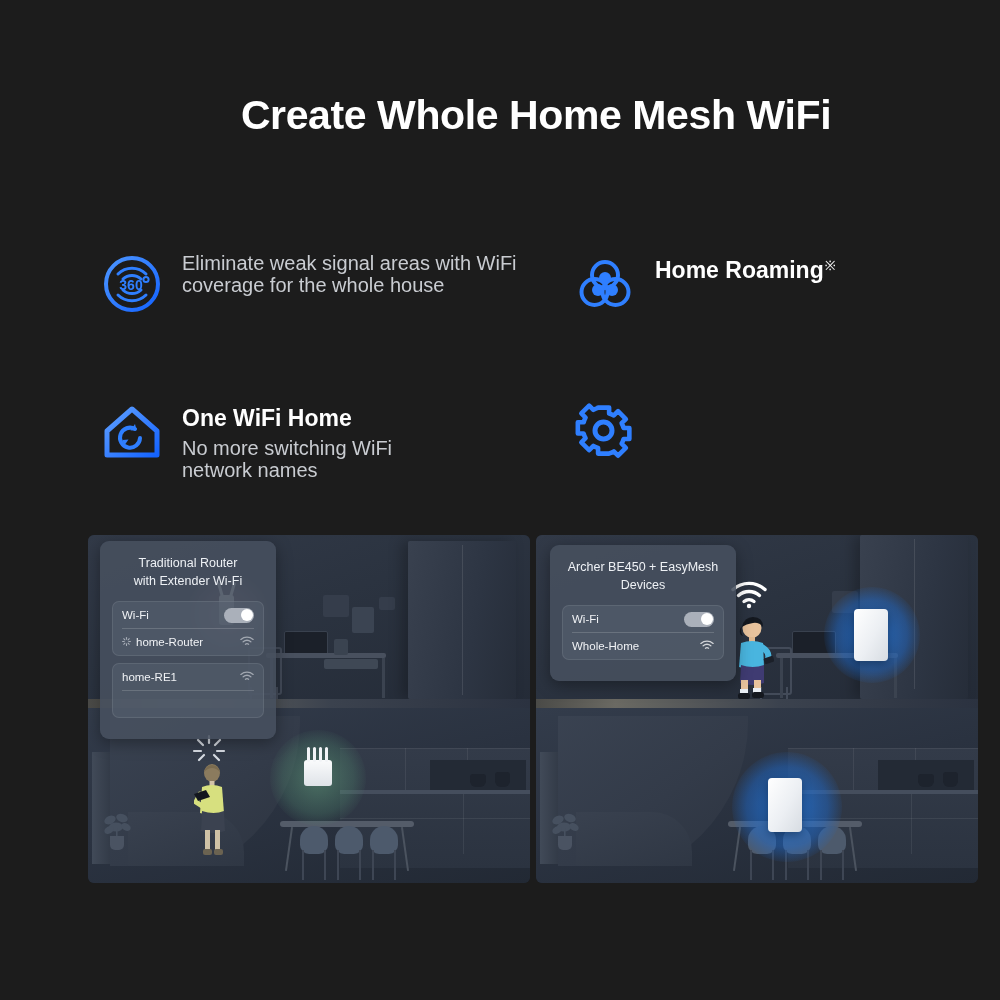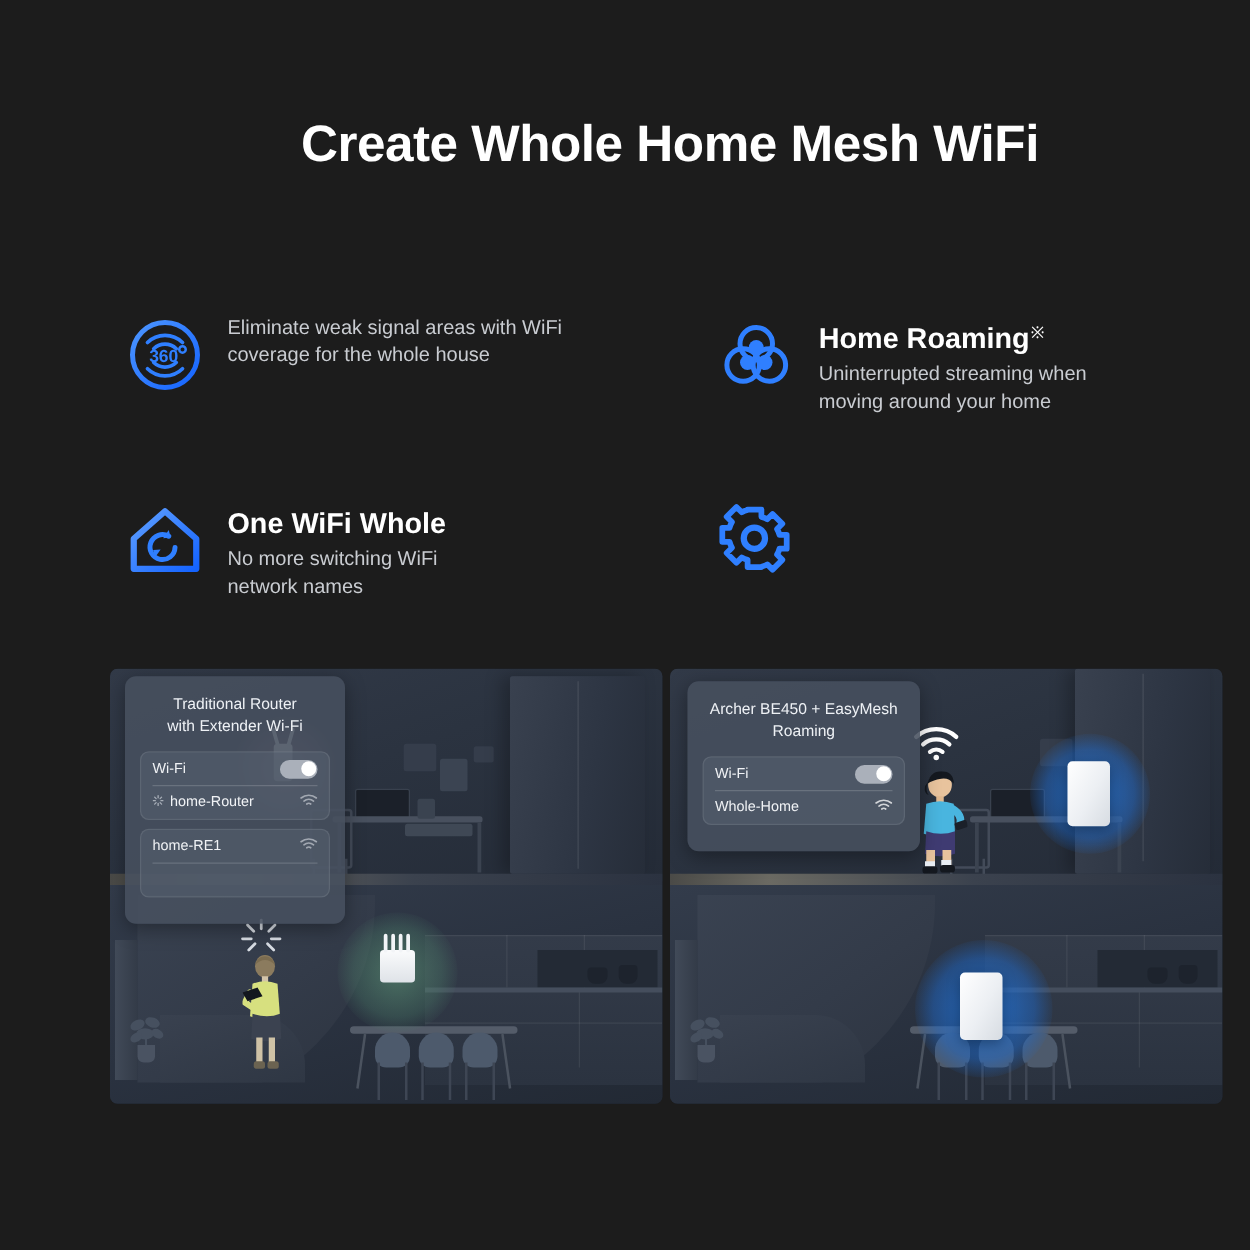--- a/index.html
+++ b/index.html
@@ -53,21 +53,21 @@
     white-space: nowrap;
   }
   .feature-title .mark {
     font-size: 13px;
     font-weight: normal;
     vertical-align: 8px;
     margin-left: 1px;
   }
   .feature-desc {
     color: #c9ccd1;
-    font-size: 16px;
+    font-size: 20px;
     line-height: 22px;
     white-space: pre-line;
   }
 
   
   .panels {
     position: absolute;
     left: 52px; top: 535px;
     width: 890px; height: 348px;
     display: flex;
@@ -314,43 +314,41 @@
             <circle cx="30" cy="24" r="6"></circle>
             <circle cx="23" cy="36" r="6"></circle>
             <circle cx="37" cy="36" r="6"></circle>
           </g>
         </svg>
       </div>
       <div class="feature-text">
         <div class="feature-title">
           <span>Home Roaming</span><span class="mark">※</span>
         </div>
-        <div class="feature-desc">Uninterrupted streaming when
-moving around your home</div>
       </div>
     </div>
 
     <div class="feature">
       <div class="feature-icon">
         <svg viewBox="0 0 60 60" xmlns="http://www.w3.org/2000/svg">
           <defs>
             <linearGradient id="g2" x1="0" y1="0" x2="1" y2="1">
               <stop offset="0" stop-color="#5fa0ff"></stop>
                 <stop offset="1" stop-color="#1463ff"></stop>
             </linearGradient>
           </defs>
           <path d="M5 29 L30 7 L55 29 L55 53 L5 53 Z" fill="none" stroke="url(#g2)" stroke-width="5" stroke-linejoin="round"></path>
           <path d="M38 36 A10 10 0 1 1 33 27" fill="none" stroke="#2f7fff" stroke-width="4" stroke-linecap="round"></path>
           <path d="M33 22 L34.5 28 L28.5 28.5 Z" fill="#2f7fff"></path>
           <path d="M22 44 L20.5 38 L26.5 37.5 Z" fill="#2f7fff"></path>
         </svg>
       </div>
       <div class="feature-text">
         <div class="feature-title">
-          <span>One WiFi Whole</span><span class="mark"></span>
+          <span>One WiFi Home</span><span class="mark"></span>
         </div>
         <div class="feature-desc">No more switching WiFi
 network names</div>
       </div>
     </div>
 
     <div class="feature">
       <div class="feature-icon">
         <svg viewBox="0 0 60 60" xmlns="http://www.w3.org/2000/svg">
           <path d="M24 5 h12 v6.4 a19.5 19.5 0 0 1 5.1 2.1 l4.6-4.6 8.5 8.5 -4.6 4.6 a19.5 19.5 0 0 1 2.1 5.1 H58 v12 h-6.3 a19.5 19.5 0 0 1-2.1 5.1 l4.6 4.6 -8.5 8.5 -4.6-4.6 a19.5 19.5 0 0 1-5.1 2.1 V55 H24 v-6.2 a19.5 19.5 0 0 1-5.1-2.1 l-4.6 4.6 -8.5-8.5 4.6-4.6 a19.5 19.5 0 0 1-2.1-5.1 H2 V21 h6.3 a19.5 19.5 0 0 1 2.1-5.1 L5.8 11.3 14.3 2.8 l4.6 4.6 A19.5 19.5 0 0 1 24 5.3 Z" transform="translate(1,1) scale(0.92)" fill="none" stroke="#2f7fff" stroke-width="5" stroke-linejoin="round"></path>
@@ -618,21 +616,21 @@
         <div class="chair-stick" style="left:271px; top:142px;"></div>
         <div class="chair-stick" style="left:284px; top:142px;"></div>
         <div class="chair-stick" style="left:306px; top:142px;"></div>
 
         <div class="halo halo-blue" style="left:196px; top:44px; width:110px; height:110px;"></div>
         <div class="mesh-unit" style="left:232px; top:70px; width:34px; height:54px;"></div>
       </div>
 
       <div class="ui-card right">
         <div class="ui-card-title">Archer BE450 + EasyMesh
-Roaming</div>
+Devices</div>
         <div class="ui-group">
           <div class="ui-row">
             <span class="left">Wi-Fi</span>
             <span class="toggle"></span>
           </div>
           <div class="ui-row">
             <span class="left">Whole-Home</span>
             <span class="mini-wifi" style="opacity:0.75;">
               <svg width="14" height="11" viewBox="0 0 16 12" xmlns="http://www.w3.org/2000/svg">
                 <path d="M1 3.6 A11 11 0 0 1 15 3.6" fill="none" stroke="#ffffff" stroke-width="1.5" stroke-linecap="round"></path>

